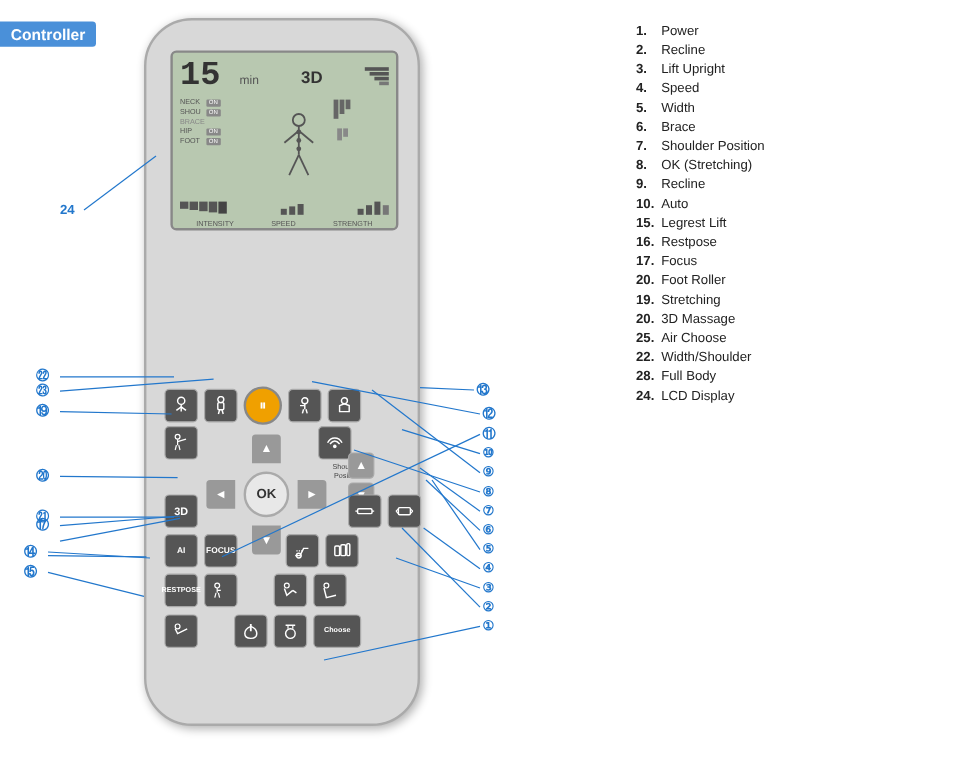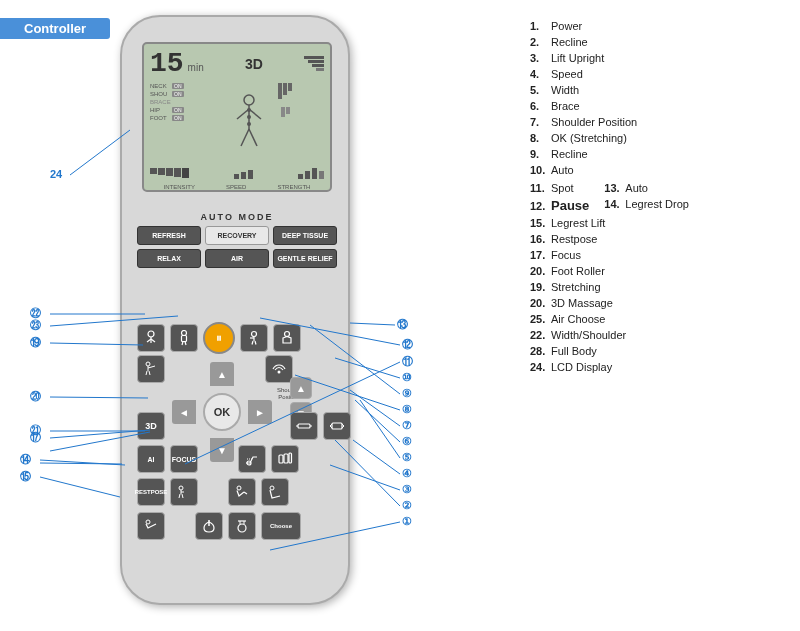--- a/index.html
+++ b/index.html
@@ -28,21 +28,21 @@
 
     
     .controller-label {
       position: absolute;
       top: 18px;
       left: 0px;
       background: #4a90d9;
       color: white;
       font-size: 13px;
       font-weight: bold;
-      padding: 3px 24px;
+      padding: 3px 9px;
       border-radius: 0 3px 3px 0;
     }
 
     
     .remote-body {
       position: absolute;
       top: 15px;
       left: 120px;
       width: 230px;
       height: 590px;
@@ -348,21 +348,21 @@
 <div class="page-container">
 
   <div class="left-panel">
 
     <div class="controller-label">Controller</div>
 
     <div class="remote-body">
 
       <div class="lcd-screen">
         <div class="lcd-top-row">
-          <div style="display:flex;align-items:baseline;gap:4px;">
+          <div style="display:flex;align-items:baseline;gap:16px;">
             <span class="lcd-number">15</span>
             <span class="lcd-min">min</span>
           </div>
           <span class="lcd-3d-label">3D</span>
 
           <div style="display:flex;flex-direction:column;gap:1px;align-items:flex-end;">
             <div style="width:20px;height:3px;background:#555;"></div>
             <div style="width:16px;height:3px;background:#555;"></div>
             <div style="width:12px;height:3px;background:#555;"></div>
             <div style="width:8px;height:3px;background:#777;"></div>
@@ -448,31 +448,20 @@
             <div style="width:5px;height:8px;background:#777;"></div>
           </div>
         </div>
         <div class="lcd-bottom-labels">
           <span class="lcd-bottom-label">INTENSITY</span>
           <span class="lcd-bottom-label">SPEED</span>
           <span class="lcd-bottom-label">STRENGTH</span>
         </div>
       </div>
 
-      <div class="auto-mode-section">
-        <div class="auto-mode-label">AUTO MODE</div>
-        <div class="auto-buttons-grid">
-          <div class="auto-btn">REFRESH</div>
-          <div class="auto-btn highlight">RECOVERY</div>
-          <div class="auto-btn">DEEP TISSUE</div>
-          <div class="auto-btn">RELAX</div>
-          <div class="auto-btn">AIR</div>
-          <div class="auto-btn">GENTLE RELIEF</div>
-        </div>
-      </div>
 
       <div style="position:absolute;top:305px;left:15px;display:flex;gap:5px;align-items:center;">
         <div class="small-icon-btn dark">
           <svg width="16" height="16" viewBox="0 0 16 16">
               <circle cx="8" cy="4" r="3" fill="none" stroke="white" stroke-width="1.2"></circle>
               <line x1="8" y1="7" x2="8" y2="13" stroke="white" stroke-width="1.2"></line>
               <line x1="8" y1="9" x2="4" y2="12" stroke="white" stroke-width="1.2"></line>
               <line x1="8" y1="9" x2="12" y2="12" stroke="white" stroke-width="1.2"></line>
             </svg>
         </div>
@@ -765,43 +754,20 @@
         </div>
         <div class="list-item">
           <span class="list-num">9.</span>
           <span class="list-text">Recline</span>
         </div>
         <div class="list-item">
           <span class="list-num">10.</span>
           <span class="list-text">Auto</span>
         </div>
 
-        <div style="display:flex;gap:15px;margin-top:2px;">
-          <div class="list-col">
-            <div class="list-item">
-              <span class="list-num">11.</span>
-              <span class="list-text">Spot</span>
-            </div>
-            <div class="list-item">
-              <span class="list-num">12.</span>
-              <span class="list-text bold">Pause</span>
-            </div>
-          </div>
-
-          <div class="list-col">
-            <div class="list-item">
-              <span class="list-num">13.</span>
-              <span class="list-text">Auto</span>
-            </div>
-            <div class="list-item">
-              <span class="list-num">14.</span>
-              <span class="list-text">Legrest Drop</span>
-            </div>
-          </div>
-        </div>
 
         <div class="list-item">
           <span class="list-num">15.</span>
           <span class="list-text">Legrest Lift</span>
         </div>
         <div class="list-item">
           <span class="list-num">16.</span>
           <span class="list-text">Restpose</span>
         </div>
         <div class="list-item">

